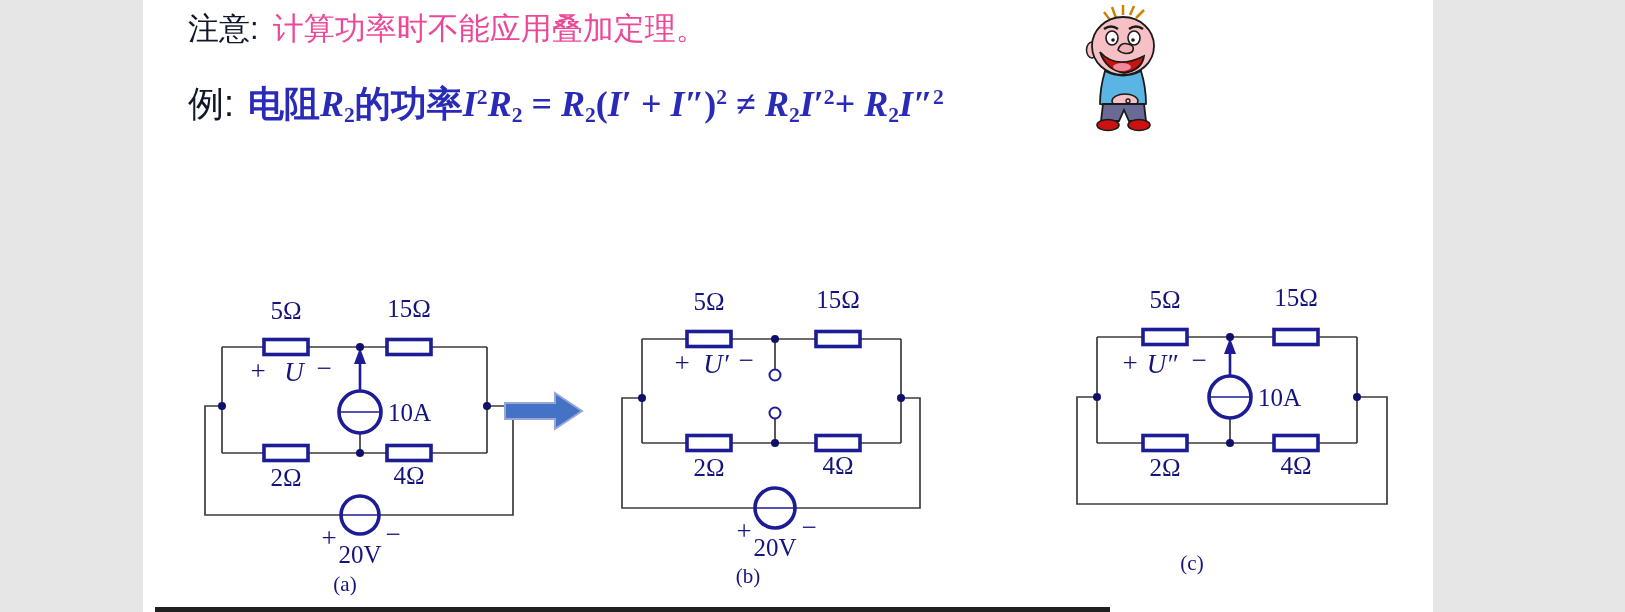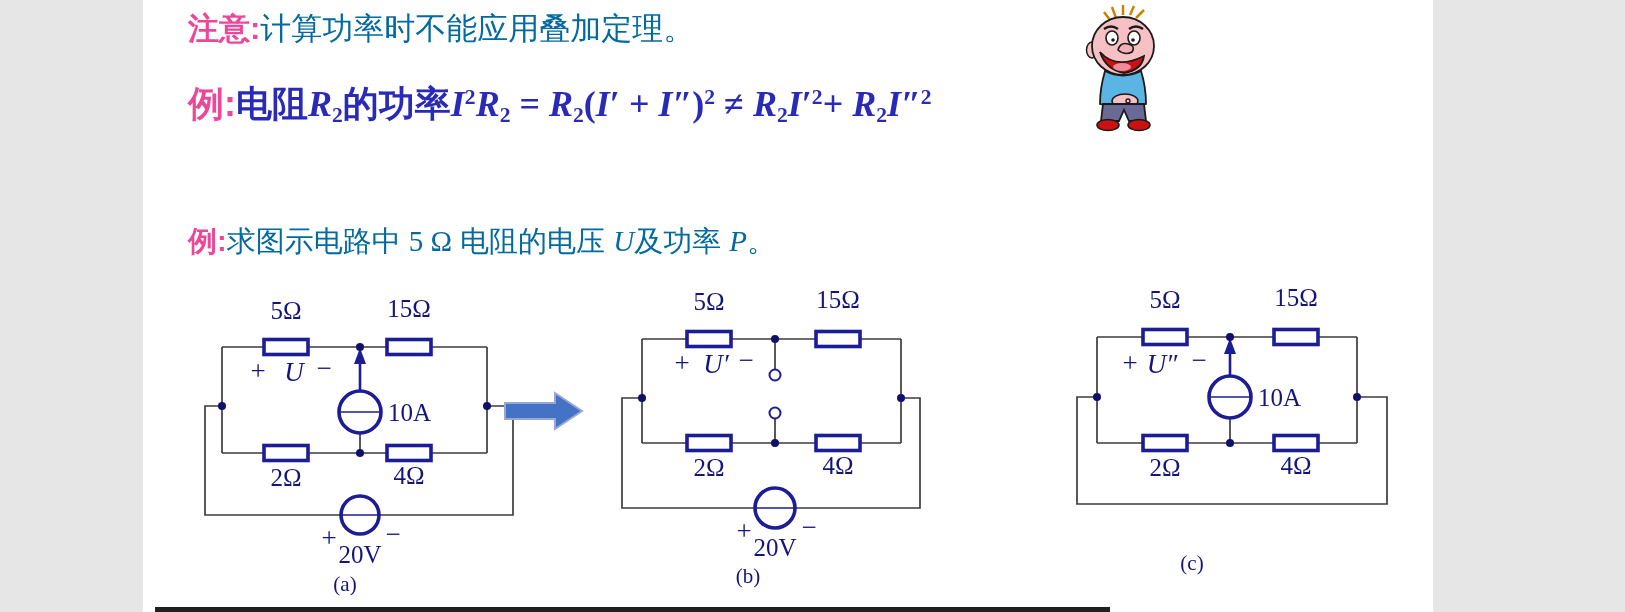--- a/index.html
+++ b/index.html
@@ -3,22 +3,22 @@
 <meta charset="utf-8">
 <style>
   html,body{margin:0;padding:0;}
   .stage{position:relative;width:1625px;height:612px;background:#e6e6e6;overflow:hidden;
          font-family:"Liberation Sans",sans-serif;}
   .slide{position:absolute;left:143px;top:0;width:1290px;height:612px;background:#ffffff;}
   .line{position:absolute;white-space:nowrap;}
   .line1{left:45px;top:8px;font-size:31px;}
   .line2{left:45px;top:80px;font-size:36px;}
   .line3{left:45px;top:222px;font-size:29px;}
-  .red-label{color:#ec4899;font-weight:bold;margin-right:0;}
-  .blue-text{color:#0369a1;}
+  .red-label{color:#0f172a;font-weight:normal;margin-right:14px;}
+  .blue-text{color:#ec4899;}
   .formula{color:#2a2ab8;font-weight:bold;}
   .tk-cnb{font-family:"Liberation Sans",sans-serif;font-weight:bold;}
   .tk-i{font-family:"Liberation Serif",serif;font-style:italic;font-weight:bold;}
   .tk-n{font-family:"Liberation Serif",serif;font-weight:bold;}
   .tk-sub{font-family:"Liberation Serif",serif;font-weight:bold;font-size:0.6em;vertical-align:-0.28em;}
   .tk-sup{font-family:"Liberation Serif",serif;font-weight:bold;font-size:0.6em;vertical-align:0.55em;}
   .m-serif{font-family:"Liberation Serif",serif;}
   .m-it{font-family:"Liberation Serif",serif;font-style:italic;}
   .circuit{position:absolute;}
   .circuit text{font-family:"Liberation Serif",serif;fill:#14147d;}
@@ -42,23 +42,20 @@
   <div class="slide">
 
     <div class="line line1">
       <span class="red-label">注意:</span><span class="blue-text">计算功率时不能应用叠加定理。</span>
     </div>
 
     <div class="line line2">
       <span class="red-label">例:</span><span class="formula"><span class="tk-cnb">电阻</span><span class="tk-i">R</span><span class="tk-sub">2</span><span class="tk-cnb">的功率</span><span class="tk-i">I</span><span class="tk-sup">2</span><span class="tk-i">R</span><span class="tk-sub">2</span><span class="tk-n"> = </span><span class="tk-i">R</span><span class="tk-sub">2</span><span class="tk-n">(</span><span class="tk-i">I</span><span class="tk-n">′ + </span><span class="tk-i">I</span><span class="tk-n">″)</span><span class="tk-sup">2</span><span class="tk-n"> ≠ </span><span class="tk-i">R</span><span class="tk-sub">2</span><span class="tk-i">I</span><span class="tk-n">′</span><span class="tk-sup">2</span><span class="tk-n">+ </span><span class="tk-i">R</span><span class="tk-sub">2</span><span class="tk-i">I</span><span class="tk-n">″</span><span class="tk-sup">2</span></span>
     </div>
 
-    <div class="line line3">
-      <span class="red-label">例:</span><span class="blue-text"><span>求图示电路中 </span><span class="m-serif">5 Ω</span><span> 电阻的电压 </span><span class="m-it">U</span><span>及功率 </span><span class="m-it">P</span><span>。</span></span>
-    </div>
 
     <svg class="circuit" style="left:929px;top:4px;" width="100" height="130" viewBox="0 0 100 130">
       <g stroke="#cc8400" stroke-width="2.5" fill="none">
         <path d="M44 14 L40 3"></path>
           <path d="M51 11 L51 1"></path>
           <path d="M58 11 L62 2"></path>
           <path d="M64 14 L72 6"></path>
           <path d="M38 16 L32 8"></path>
       </g>
       <ellipse cx="20" cy="46" rx="5.5" ry="8" fill="#f6c0c4" stroke="#1a1a1a" stroke-width="1.5"></ellipse>

